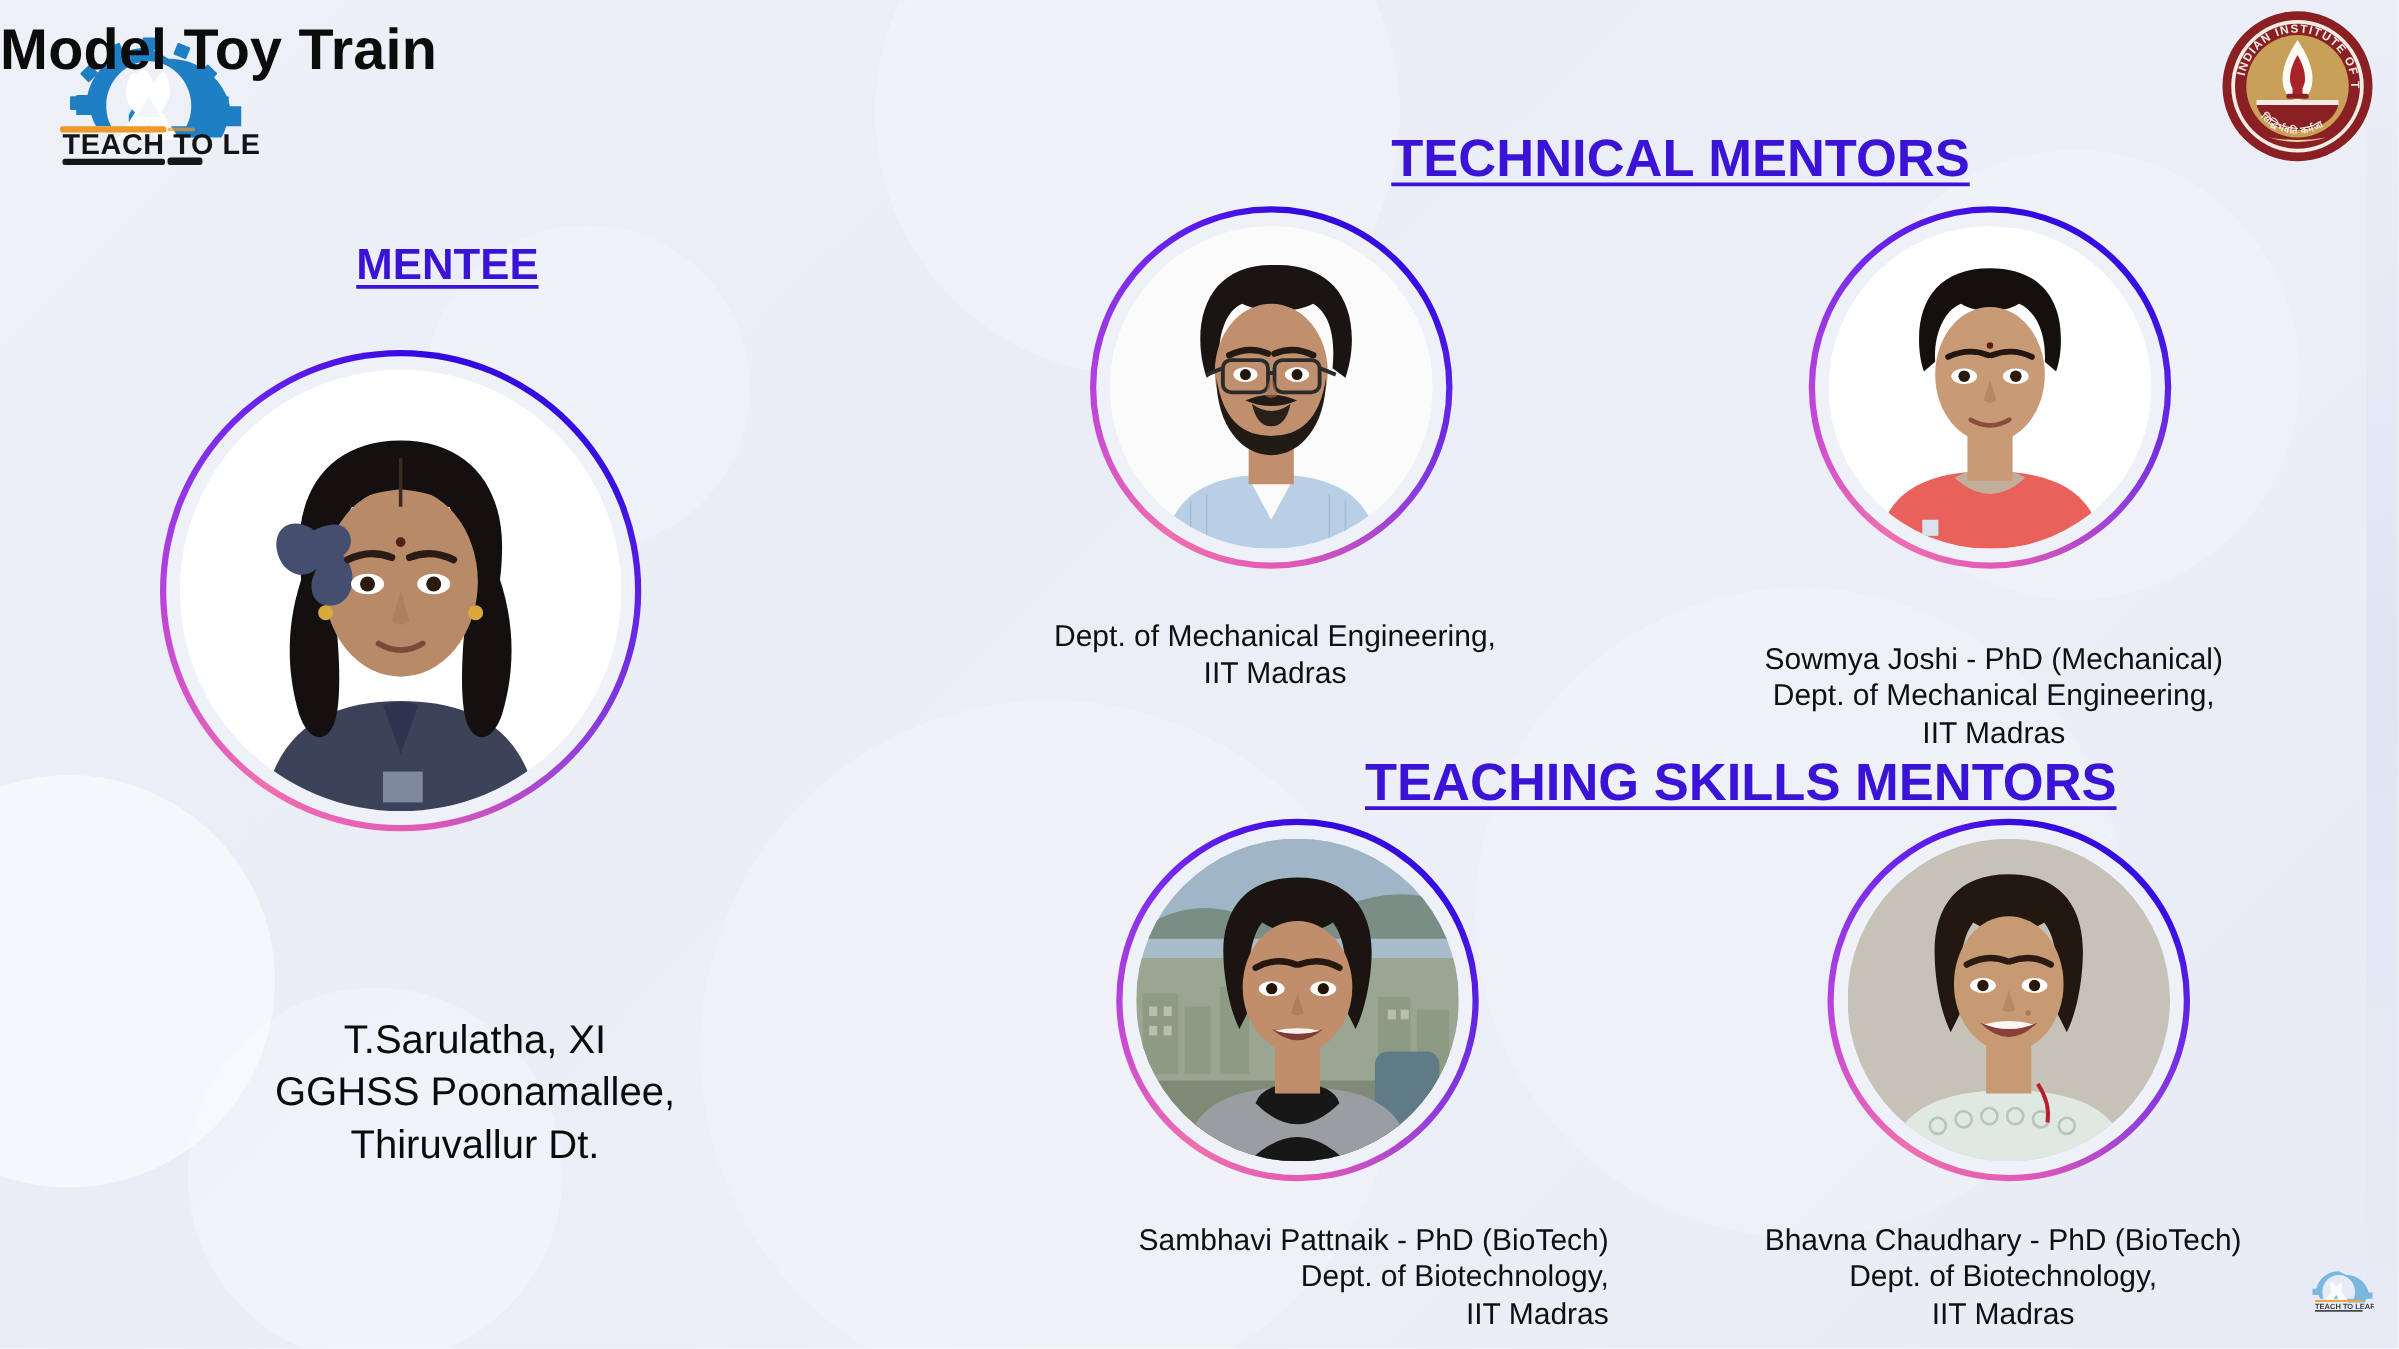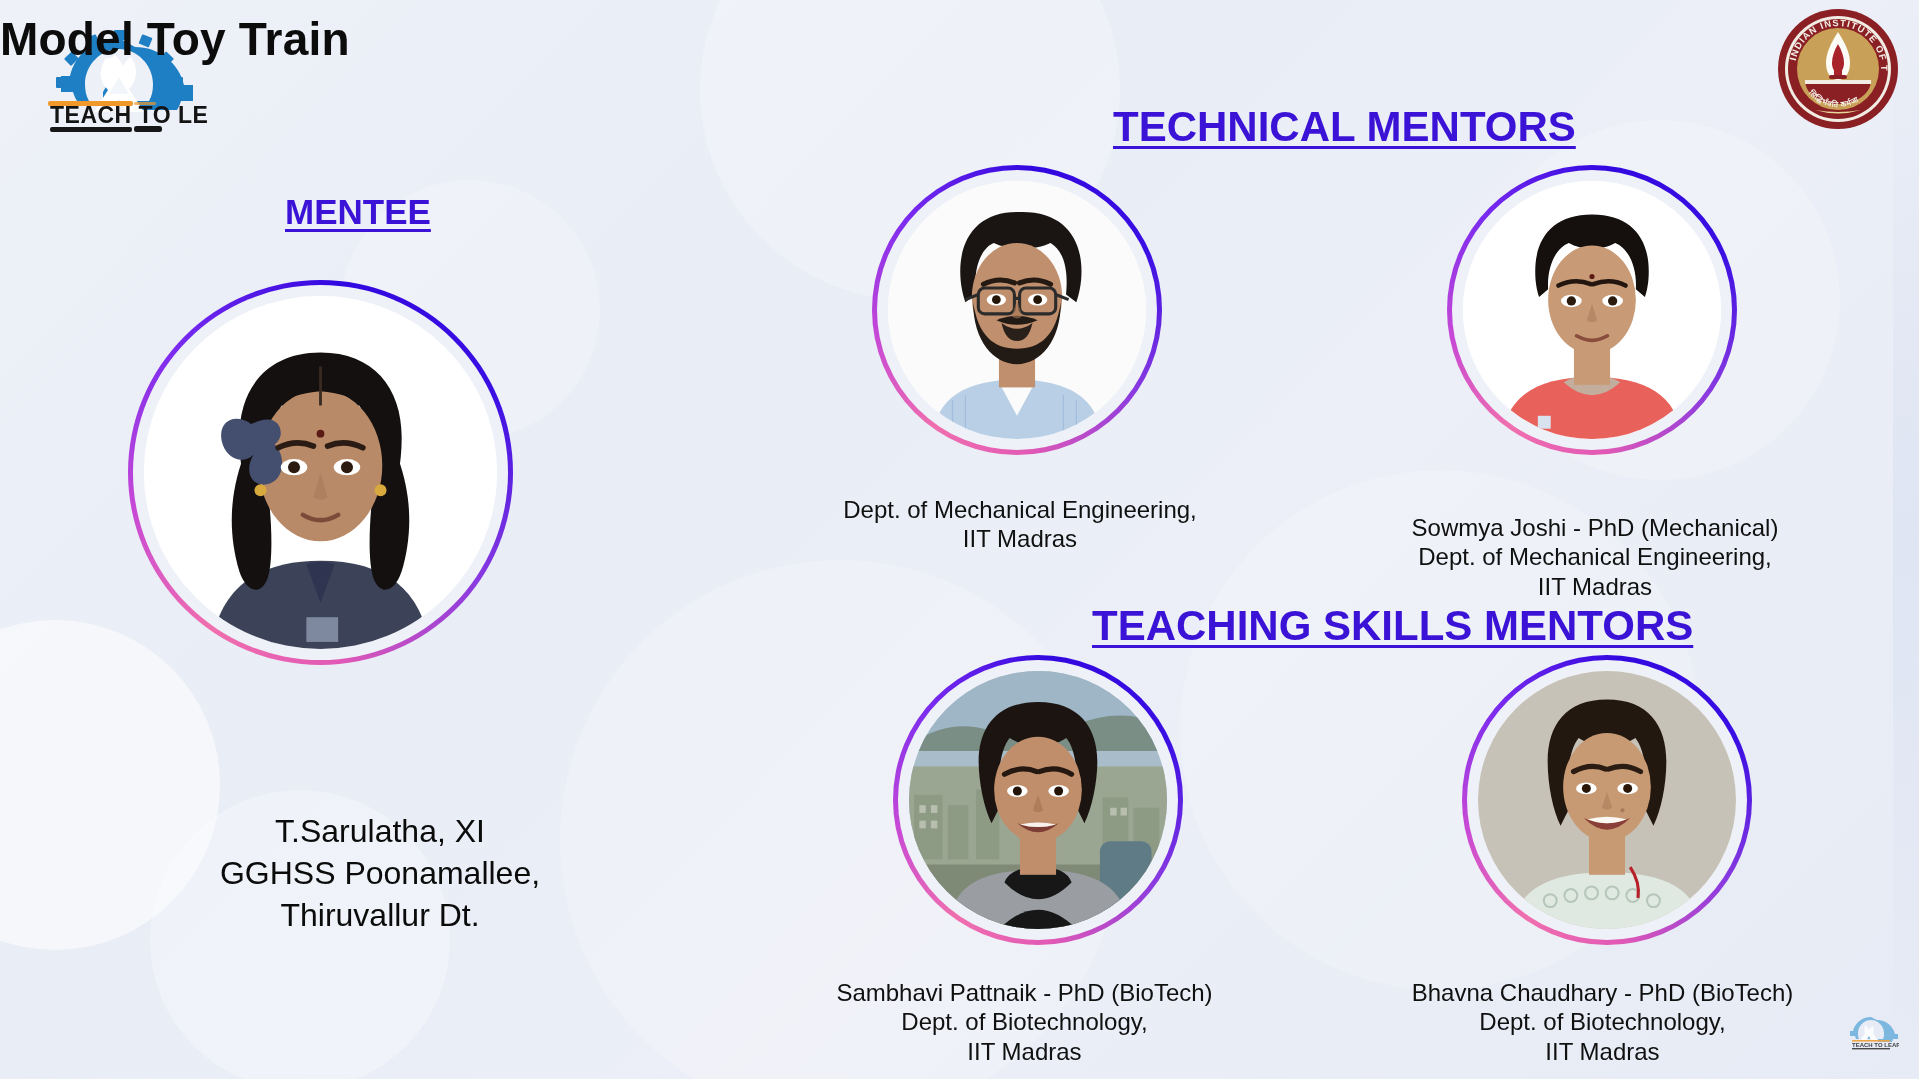--- a/index.html
+++ b/index.html
@@ -143,21 +143,21 @@
   }
   #mentee-caption {
     left: 100px; top: 810px;
     width: 560px;
     font-size: 32px;
     line-height: 1.32;
     color: #0b0b0b;
   }
   #mentor-caption-0 { left: 760px;  top: 495px; width: 520px; }
   #mentor-caption-1 { left: 1335px; top: 495px; width: 520px; margin-top: 18px; }
-  #mentor-caption-2 { left: 762px;  top: 978px; width: 525px; }
+  #mentor-caption-2 { left: 762px;  top: 978px; width: 525px; text-align: right; }
   #mentor-caption-3 { left: 1340px; top: 978px; width: 525px; text-align: center; }
 
   .caption .line { display: block; white-space: nowrap; }
 </style>
 </head>
 <body>
 
 <div id="slide">
 
   <div class="bg-circle bg-c1"></div>

